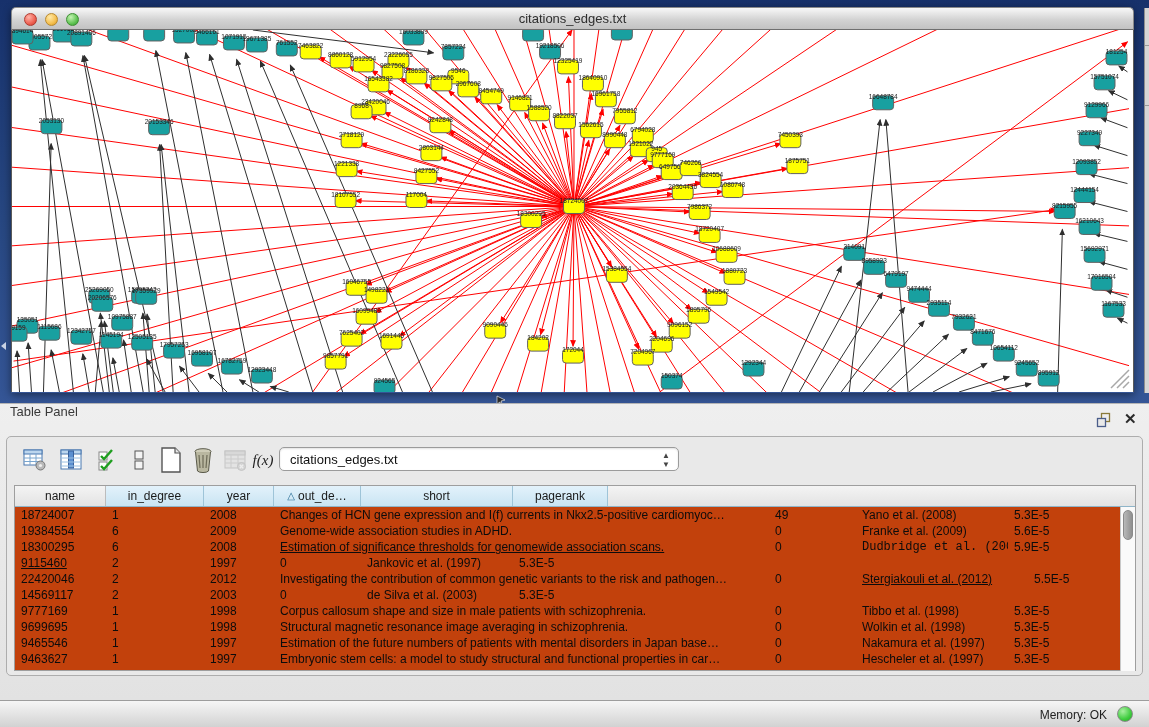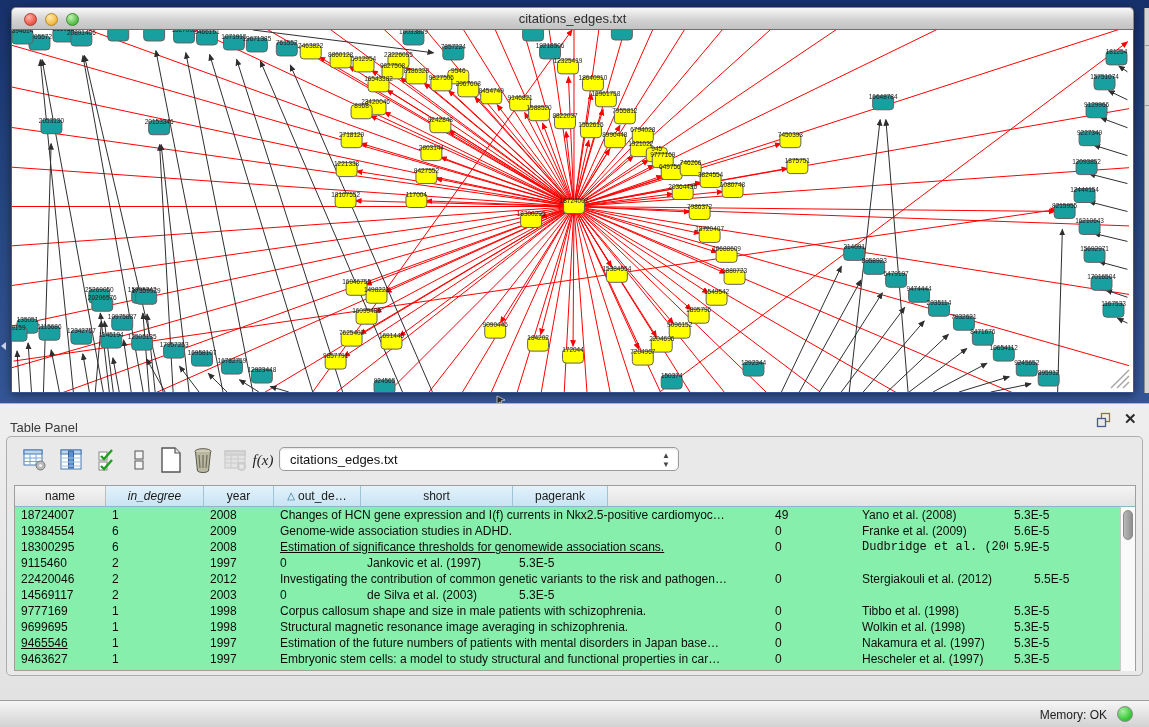--- a/index.html
+++ b/index.html
@@ -31,37 +31,37 @@
 
   .collapse-arrow { position:absolute; left:1px; top:342px; width:0; height:0;
     border-top:4px solid transparent; border-bottom:4px solid transparent; border-right:5px solid #c9d2e4; }
 
   .mouse-cursor { position:absolute; left:496px; top:395px; font-size:10px; color:#222; }
 
   
   .table-panel { position:absolute; left:0; top:403px; width:1149px; height:297px;
     background:linear-gradient(#efefef,#e2e2e2); border-top:1px solid #b5b5b5; }
   .tp-header { position:relative; height:30px; }
-  .tp-title { position:absolute; left:10px; top:16px; font-size:13px; color:#3a3a3a; }
+  .tp-title { position:absolute; left:10px; top:0; font-size:13px; color:#3a3a3a; }
   .tp-float { position:absolute; left:1096px; top:8px; width:16px; height:16px; }
   .tp-close { position:absolute; left:1124px; top:6px; font-size:15px; font-weight:bold; color:#2b2b2b; }
 
   .tp-body { position:absolute; left:6px; top:32px; width:1137px; height:240px;
     background:#e9e9e9; border:1px solid #adadad; border-radius:5px; }
 
   .tp-toolbar { position:relative; height:46px; }
   .tbtn { position:absolute; top:9px; width:28px; height:28px; display:flex; align-items:center; justify-content:center; }
   .fx { font-family:"Liberation Serif",serif; font-style:italic; font-size:15px; color:#222; }
   .combo { position:absolute; left:272px; top:10px; width:400px; height:24px; background:#ffffff;
     border:1px solid #9b9b9b; border-radius:5px; box-shadow:inset 0 1px 2px rgba(0,0,0,.12); }
   .combo .val { position:absolute; left:10px; top:4px; font-size:13px; color:#111; }
   .combo .step { position:absolute; right:8px; top:3px; font-size:8px; color:#444; line-height:9px; text-align:center; }
 
   
-  .grid { position:absolute; left:7px; top:48px; width:1122px; height:186px; background:#86efac; border:1px solid #9e9e9e; }
+  .grid { position:absolute; left:7px; top:48px; width:1122px; height:186px; background:#c2410c; border:1px solid #9e9e9e; }
   .grid-head { display:flex; height:21px; border-bottom:1px solid #8fb5c9; }
   .hcell { flex:0 0 auto; background:linear-gradient(#e3f2fb,#c9e4f3); border-right:1px solid #9ec4d8;
     font-size:12px; color:#1a1a1a; text-align:center; line-height:20px; overflow:hidden; white-space:nowrap; }
   .hcell.first { background:linear-gradient(#f4f4f4,#e3e3e3); border-right:1px solid #bcbcbc; }
   .hcell.fill { background:linear-gradient(#f4f4f4,#e3e3e3); border-right:none; flex:1 1 auto; }
   .sort-tri { display:inline-block; transform:translateY(-1px); color:#2a6e96; font-size:10px; margin-right:3px; }
   .grid-rows { position:relative; }
   .trow { display:flex; height:16px; }
   .tcell { flex:0 0 auto; font-size:12px; color:#0c0c0c; line-height:16px; white-space:nowrap; overflow:hidden; padding-left:6px; }
   .vsb { position:absolute; right:0; top:21px; width:15px; height:164px; background:#fafafa; border-left:1px solid #c8c8c8; }
@@ -841,21 +841,21 @@
       </div>
       <div class="combo">
         <span class="val">citations_edges.txt</span>
         <div class="step">▲<br>▼</div>
       </div>
     </div>
 
     <div class="grid">
       <div class="grid-head" id="grid-head">
           <div class="hcell first" style="width: 91px;">name</div>
-          <div class="hcell" style="width: 98px; font-style: italic;">in_degree</div>
+          <div class="hcell" style="width: 98px;">in_degree</div>
           <div class="hcell" style="width: 70px;">year</div>
           <div class="hcell" style="width: 87px;"><span class="sort-tri">△</span>out_de…</div>
           <div class="hcell" style="width: 152px;">short</div>
           <div class="hcell" style="width: 95px;">pagerank</div>
           <div class="hcell fill"></div>
         </div>
       <div class="grid-rows" id="grid-rows">
           <div class="trow">
             <div class="tcell" style="width: 91px;">18724007</div>
             <div class="tcell" style="width: 98px;">1</div>
@@ -877,34 +877,34 @@
           <div class="trow">
             <div class="tcell" style="width: 91px;">18300295</div>
             <div class="tcell" style="width: 98px;">6</div>
             <div class="tcell" style="width: 70px;">2008</div>
             <div class="tcell" style="width: 495px; text-decoration: underline;">Estimation of significance thresholds for genomewide association scans.</div>
             <div class="tcell" style="width: 87px;">0</div>
             <div class="tcell" style="width: 152px; font-family: Liberation Mono, monospace;">Dudbridge et al. (2008)</div>
             <div class="tcell" style="width: 95px;">5.9E-5</div>
           </div>
           <div class="trow">
-            <div class="tcell" style="width: 91px;">9115460</div>
+            <div class="tcell" style="width: 91px; text-decoration: underline;">9115460</div>
             <div class="tcell" style="width: 98px;">2</div>
             <div class="tcell" style="width: 70px;">1997</div>
             <div class="tcell" style="width: 87px;">0</div>
             <div class="tcell" style="width: 152px;">Jankovic et al. (1997)</div>
             <div class="tcell" style="width: 95px;">5.3E-5</div>
           </div>
           <div class="trow">
             <div class="tcell" style="width: 91px;">22420046</div>
             <div class="tcell" style="width: 98px;">2</div>
             <div class="tcell" style="width: 70px;">2012</div>
             <div class="tcell" style="width: 495px;">Investigating the contribution of common genetic variants to the risk and pathogen…</div>
             <div class="tcell" style="width: 87px;">0</div>
-            <div class="tcell" style="width: 152px;">Stergiakouli et al. (2012)</div>
+            <div class="tcell" style="width: 152px; text-decoration: underline;">Stergiakouli et al. (2012)</div>
             <div class="tcell" style="width: 95px; margin-left: 20px;">5.5E-5</div>
           </div>
           <div class="trow">
             <div class="tcell" style="width: 91px;">14569117</div>
             <div class="tcell" style="width: 98px;">2</div>
             <div class="tcell" style="width: 70px;">2003</div>
             <div class="tcell" style="width: 87px;">0</div>
             <div class="tcell" style="width: 152px;">de Silva et al. (2003)</div>
             <div class="tcell" style="width: 95px;">5.3E-5</div>
           </div>
@@ -920,21 +920,21 @@
           <div class="trow">
             <div class="tcell" style="width: 91px;">9699695</div>
             <div class="tcell" style="width: 98px;">1</div>
             <div class="tcell" style="width: 70px;">1998</div>
             <div class="tcell" style="width: 495px;">Structural magnetic resonance image averaging in schizophrenia.</div>
             <div class="tcell" style="width: 87px;">0</div>
             <div class="tcell" style="width: 152px;">Wolkin et al. (1998)</div>
             <div class="tcell" style="width: 95px;">5.3E-5</div>
           </div>
           <div class="trow">
-            <div class="tcell" style="width: 91px; text-decoration: underline;">9465546</div>
+            <div class="tcell" style="width: 91px;">9465546</div>
             <div class="tcell" style="width: 98px;">1</div>
             <div class="tcell" style="width: 70px;">1997</div>
             <div class="tcell" style="width: 495px;">Estimation of the future numbers of patients with mental disorders in Japan base…</div>
             <div class="tcell" style="width: 87px;">0</div>
             <div class="tcell" style="width: 152px;">Nakamura et al. (1997)</div>
             <div class="tcell" style="width: 95px;">5.3E-5</div>
           </div>
           <div class="trow">
             <div class="tcell" style="width: 91px;">9463627</div>
             <div class="tcell" style="width: 98px;">1</div>

